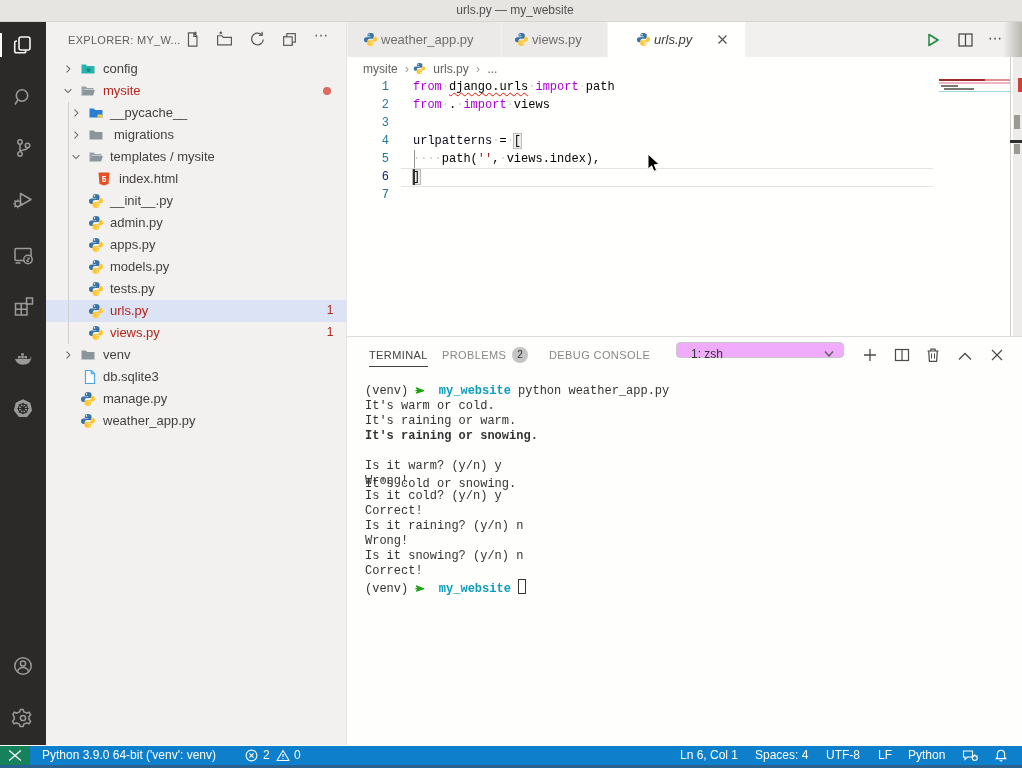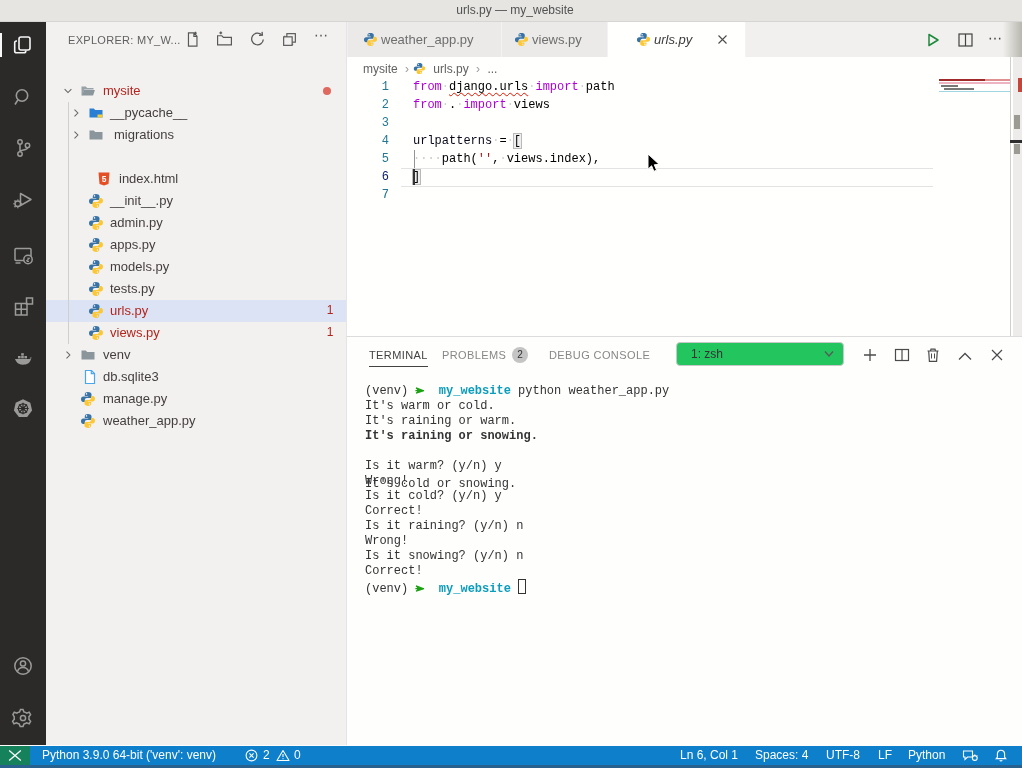--- a/index.html
+++ b/index.html
@@ -177,20 +177,30 @@
     </div>
     <div class="sb-act" style="left:235px;">
       <svg width="17" height="17" viewBox="0 0 16 16" fill="none" stroke="currentColor" stroke-width="1.1">
         <rect x="5.5" y="2.5" width="8" height="8"></rect>
           <path d="M3.5 4.5 v8 h8"></path>
           <rect x="2.5" y="5.5" width="8" height="8" fill="#f2f1ef"></rect>
       </svg>
     </div>
     <div class="sb-act" style="left:268px;color:#585858;font-size:14px;letter-spacing:1px;top:5px;position:absolute;">⋯</div>
 
+    <div class="row" style="top:36px;">
+      <svg class="chev" style="left:16px;">
+          <use href="#chr"></use>
+        </svg>
+      <svg class="ficon" style="left:34px;" viewBox="0 0 16 16">
+          <path d="M1.5 3.4h4.2l1.5 1.6h7.3v7.6H1.5Z" fill="#26b5ad"></path>
+          <circle cx="8.6" cy="9" r="2.1" fill="#0e8d86"></circle>
+        </svg>
+      <span class="lbl" style="left:57px;">config</span>
+    </div>
     <div class="row" style="top:58px;">
       <svg class="chev" style="left:16px;">
           <use href="#chd"></use>
         </svg>
       <svg class="ficon" style="left:34px;">
           <use href="#foldo"></use>
         </svg>
       <span class="lbl red" style="left:57px;">mysite</span>
       <div style="position:absolute;left:277px;top:7px;width:8px;height:8px;border-radius:50%;background:#df685f;"></div>
     </div>
@@ -205,20 +215,29 @@
       <span class="lbl" style="left:64px;">__pycache__</span>
     </div>
     <div class="row" style="top:102px;">
       <svg class="chev" style="left:24px;">
           <use href="#chr"></use>
         </svg>
       <svg class="ficon" style="left:42px;">
           <use href="#foldc"></use>
         </svg>
       <span class="lbl" style="left:68px;">migrations</span>
+    </div>
+    <div class="row" style="top:124px;">
+      <svg class="chev" style="left:24px;">
+          <use href="#chd"></use>
+        </svg>
+      <svg class="ficon" style="left:42px;">
+          <use href="#foldo"></use>
+        </svg>
+      <span class="lbl" style="left:64px;">templates / mysite</span>
     </div>
     <div class="row" style="top:146px;">
       <svg class="ficon" style="left:50px;" viewBox="0 0 16 16">
           <path d="M2.5 1.5h11l-1 11.4L8 14.5l-4.5-1.6Z" fill="#e44f26"></path>
           <text x="8" y="10.6" font-size="8.4" font-weight="bold" fill="#fff" text-anchor="middle" font-family="Liberation Sans">5</text>
         </svg>
       <span class="lbl" style="left:73px;">index.html</span>
     </div>
     <div class="row" style="top:168px;">
       <svg class="ficon" style="left:42px;">
@@ -367,21 +386,21 @@
 
     <svg style="position:absolute;left:299px;top:131px;" width="14" height="21" viewBox="0 0 14 21">
       <path d="M2 1 L2 16.2 L5.6 12.8 L7.9 18.3 L10.6 17.2 L8.3 11.8 L13.2 11.4 Z" fill="#000" stroke="#fff" stroke-width="1"></path>
     </svg>
   </div>
   <div class="abs" id="panel">
     <span class="ptab" style="left:22px;color:#424242;border-bottom:1px solid #424242;height:29px;line-height:36px;">TERMINAL</span>
     <span class="ptab" style="left:95px;">PROBLEMS</span>
     <div style="position:absolute;left:165px;top:10px;width:16px;height:16px;border-radius:50%;background:#c4c4c4;color:#333;font-size:10px;text-align:center;line-height:16px;">2</div>
     <span class="ptab" style="left:202px;">DEBUG CONSOLE</span>
-    <div style="position:absolute;left:329px;top:5px;width:168px;height:24px;border:1px solid #c8c8c8;border-radius:4px;background:#22c55e;box-sizing:border-box;">
+    <div style="position:absolute;left:329px;top:5px;width:168px;height:16px;border:1px solid #c8c8c8;border-radius:4px;background:#f0abfc;box-sizing:border-box;">
       <span style="position:absolute;left:14px;top:0;line-height:22px;font-size:12px;color:#333;">1: zsh</span>
       <svg style="position:absolute;right:9px;top:7px;" width="10" height="8" viewBox="0 0 10 8">
           <path d="M1 1.5 L5 6 L9 1.5" fill="none" stroke="#585858" stroke-width="1.2"></path>
         </svg>
     </div>
     <svg class="pt-ic" style="left:515px;" viewBox="0 0 16 16">
         <path d="M8 2 v12 M2 8 h12" stroke="currentColor" stroke-width="1.3"></path>
       </svg>
     <svg class="pt-ic" style="left:547px;" viewBox="0 0 16 16">
         <rect x="1.5" y="2.5" width="13" height="11" fill="none" stroke="currentColor" stroke-width="1.2"></rect>

